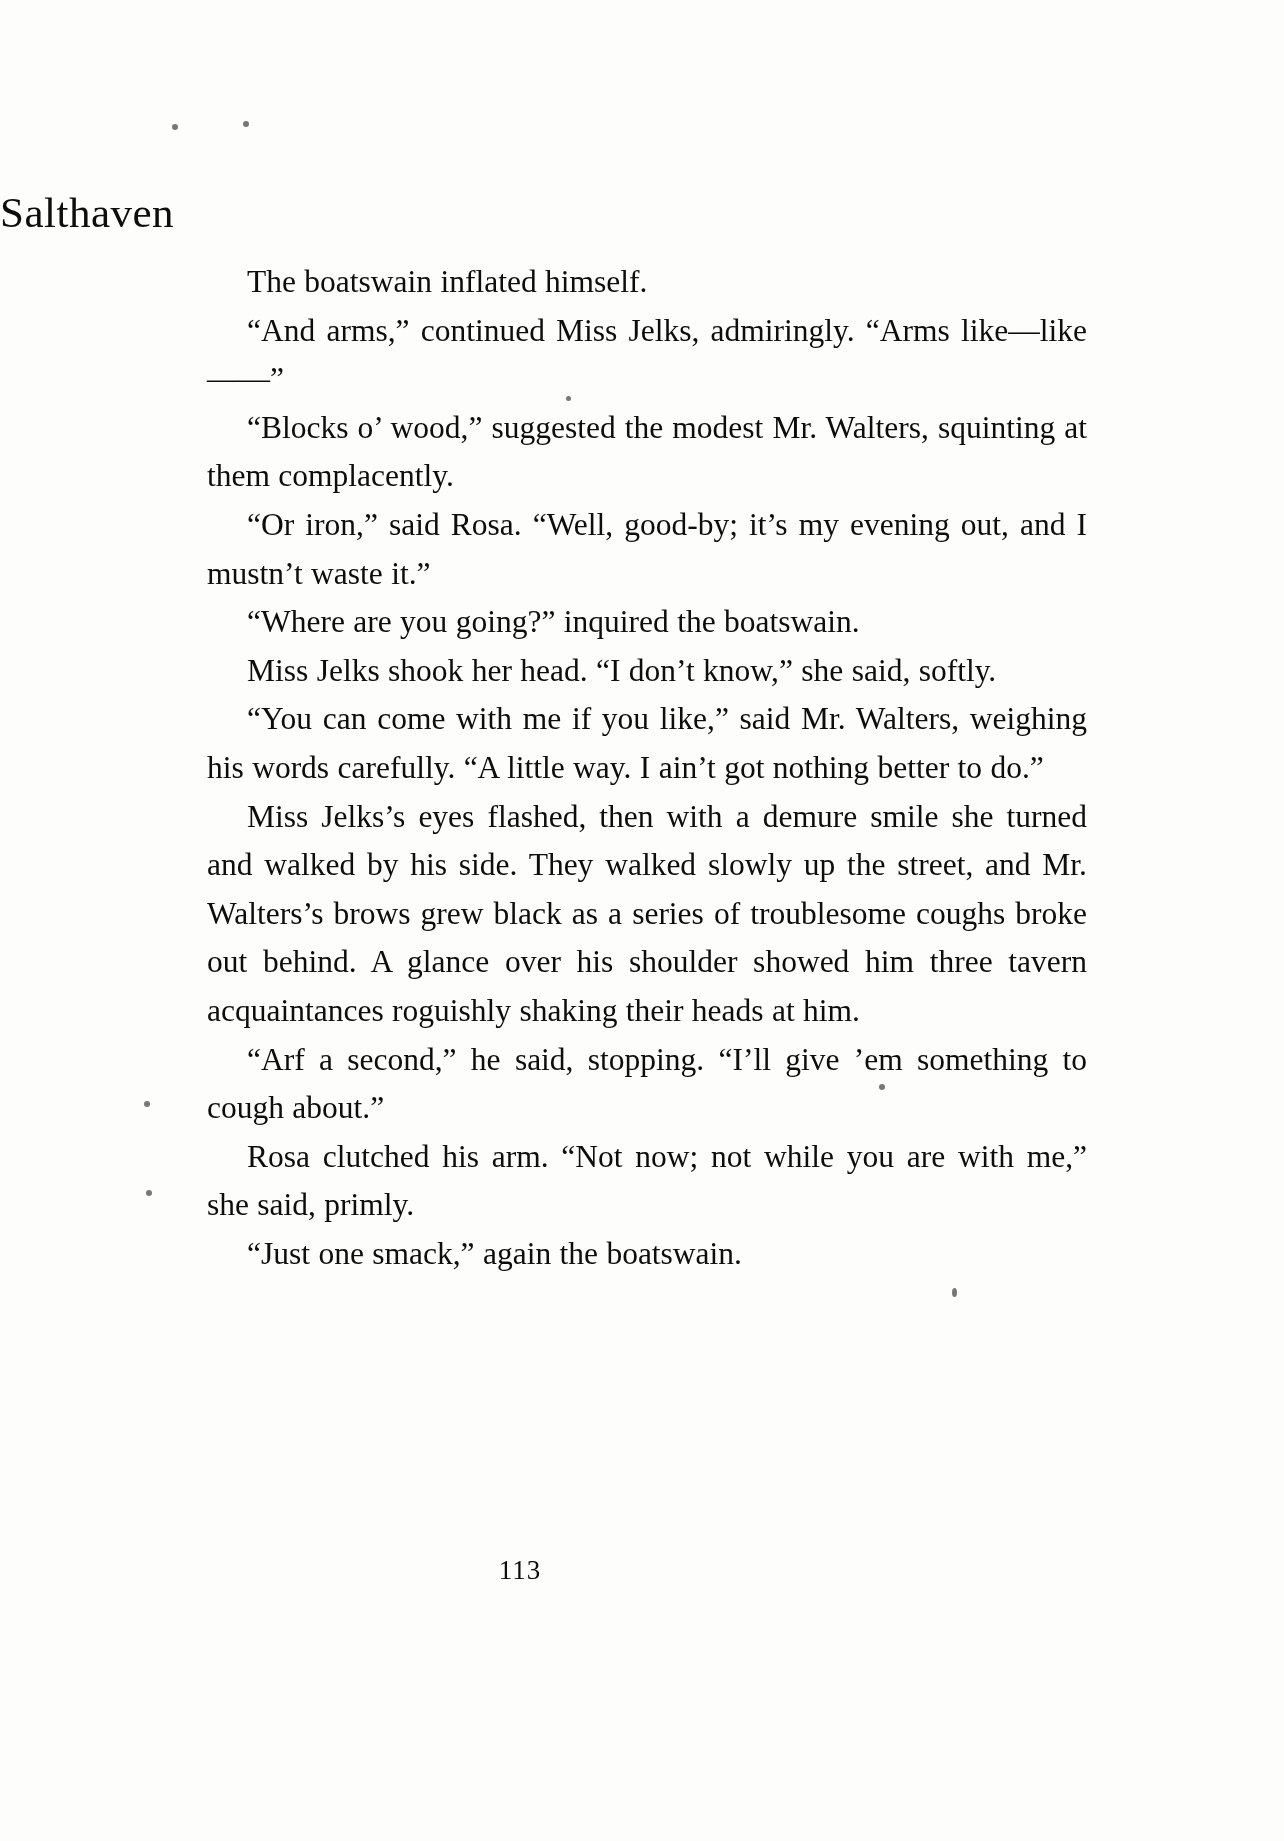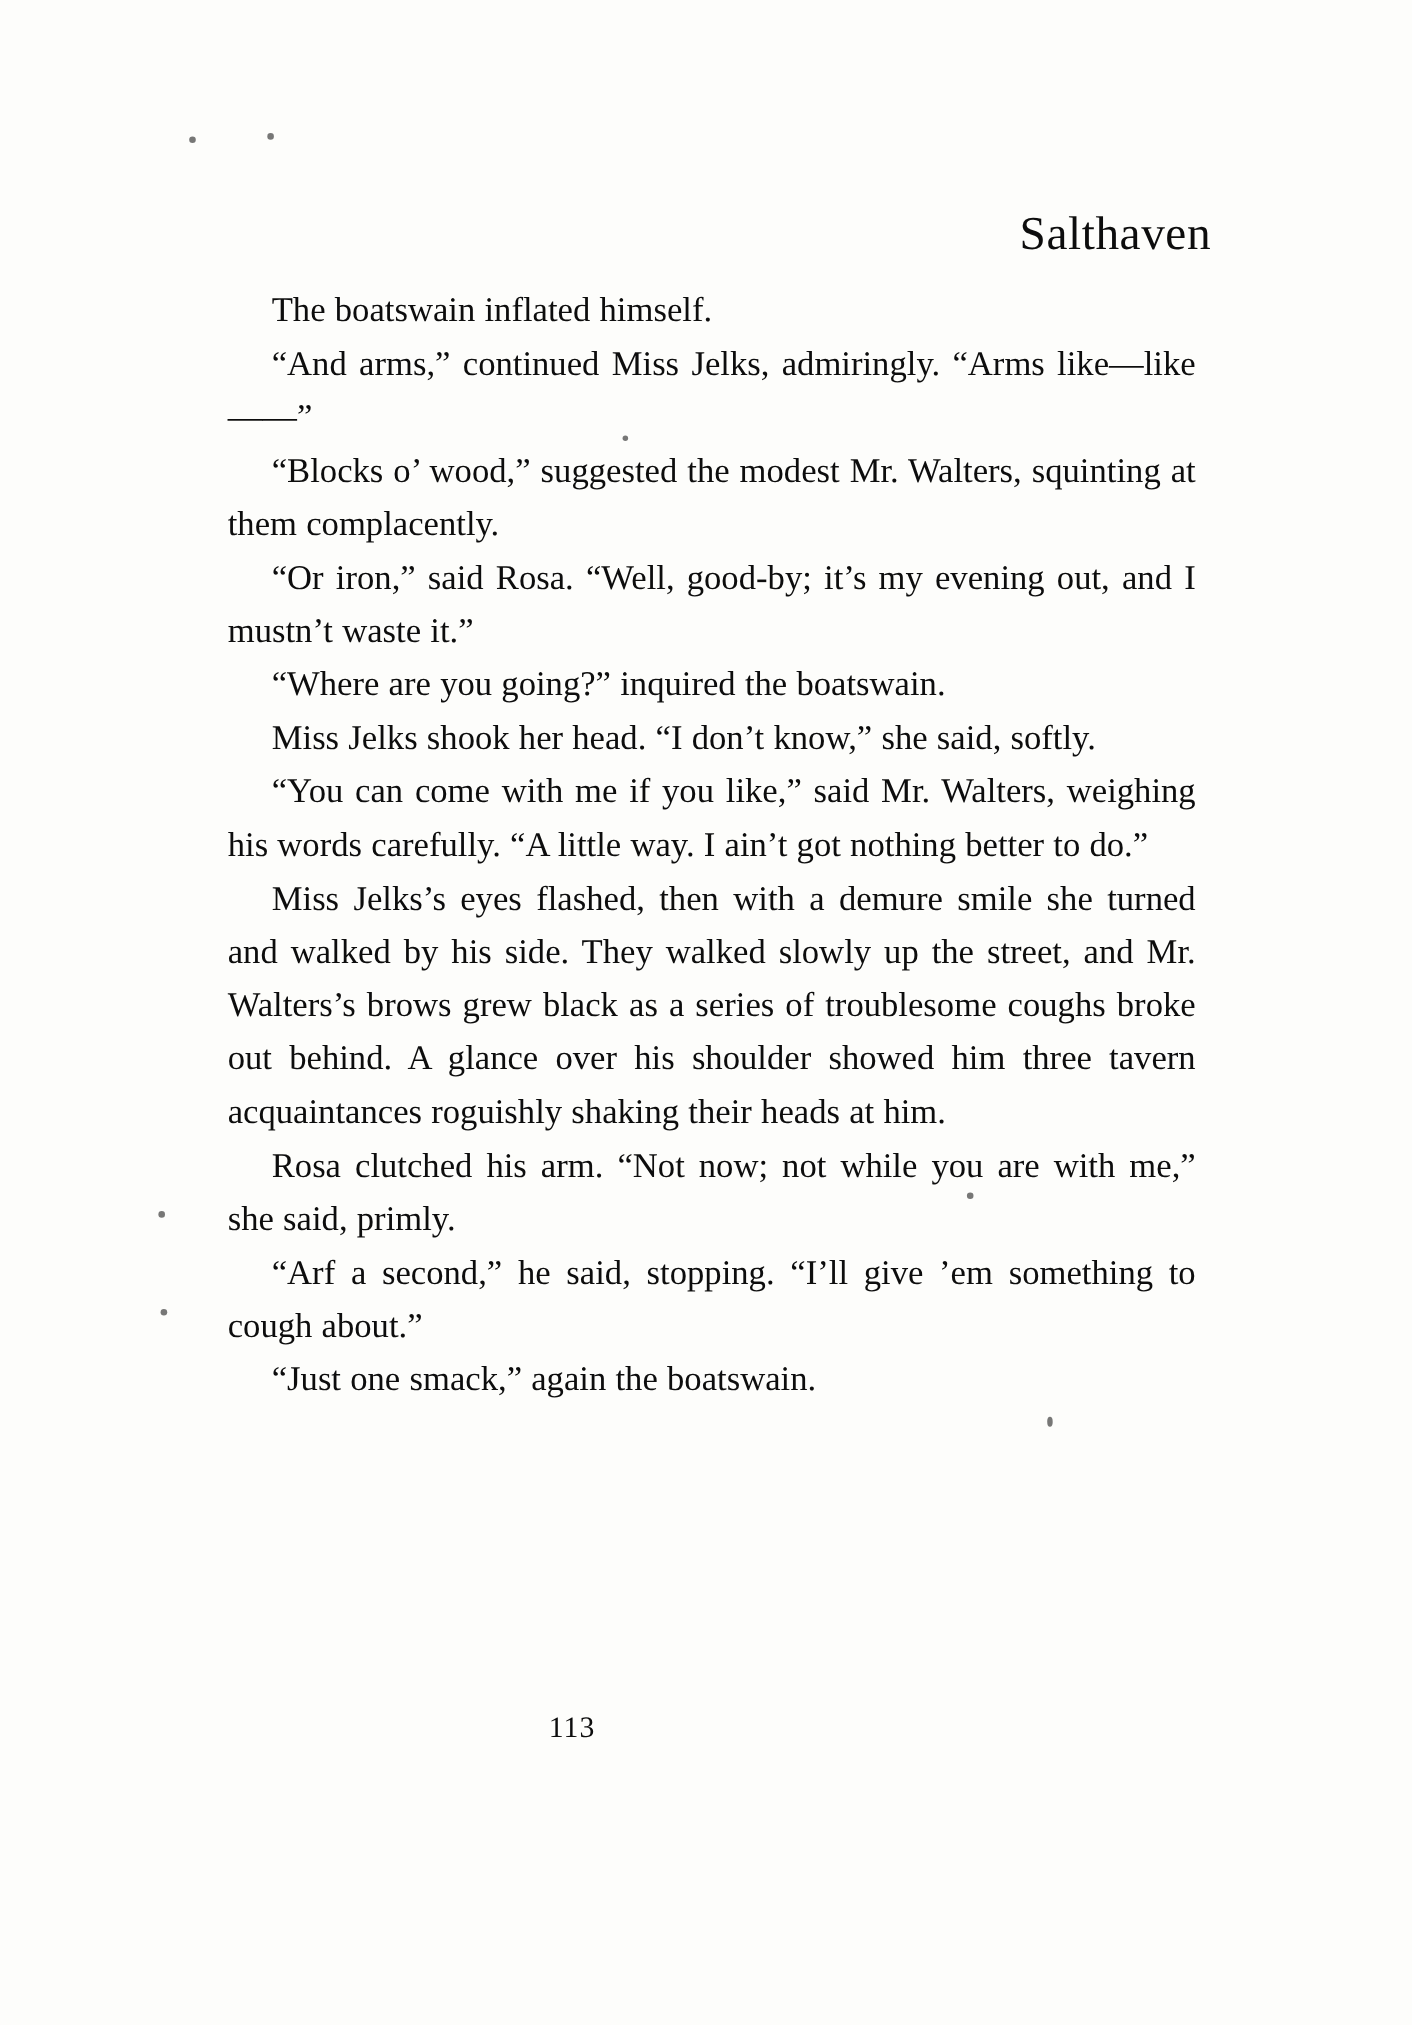--- a/index.html
+++ b/index.html
@@ -20,21 +20,21 @@
     top: 0; left: 0;
     width: 1284px;
     height: 1841px;
     background: #fdfdfb;
   }
   .page-title {
     position: absolute;
     top: 188px;
     left: 0;
     width: 1101px;
-    text-align: right;
+    text-align: left;
     font-size: 43px;
     letter-spacing: 0.5px;
     font-weight: 400;
   }
   .body-text {
     position: absolute;
     top: 258px;
     left: 207px;
     width: 880px;
   }
@@ -80,19 +80,19 @@
 
   <div class="body-text">
     <p class="para">The boatswain inflated himself.</p>
     <p class="para">“And arms,” continued Miss Jelks, admiringly. “Arms like—like——”</p>
     <p class="para">“Blocks o’ wood,” suggested the modest Mr. Walters, squinting at them complacently.</p>
     <p class="para">“Or iron,” said Rosa.   “Well, good-by; it’s my evening out, and I mustn’t waste it.”</p>
     <p class="para">“Where are you going?” inquired the boatswain.</p>
     <p class="para">Miss Jelks shook her head.   “I don’t know,” she said, softly.</p>
     <p class="para">“You can come with me if you like,” said Mr. Walters, weighing his words carefully.   “A little way. I ain’t got nothing better to do.”</p>
     <p class="para">Miss Jelks’s eyes flashed, then with a demure smile she turned and walked by his side.   They walked slowly up the street, and Mr. Walters’s brows grew black as a series of troublesome coughs broke out behind.   A glance over his shoulder showed him three tavern acquaintances roguishly shaking their heads at him.</p>
+    <p class="para">“Arf a second,” he said, stopping.   “I’ll give ’em something to cough about.”</p>
     <p class="para">Rosa clutched his arm.   “Not now; not while you are with me,” she said, primly.</p>
-    <p class="para">“Arf a second,” he said, stopping.   “I’ll give ’em something to cough about.”</p>
     <p class="para">“Just one smack,” again the boatswain.</p>
   </div>
 
   <div class="page-number">113</div>
 </div>
 
 </body></html>

